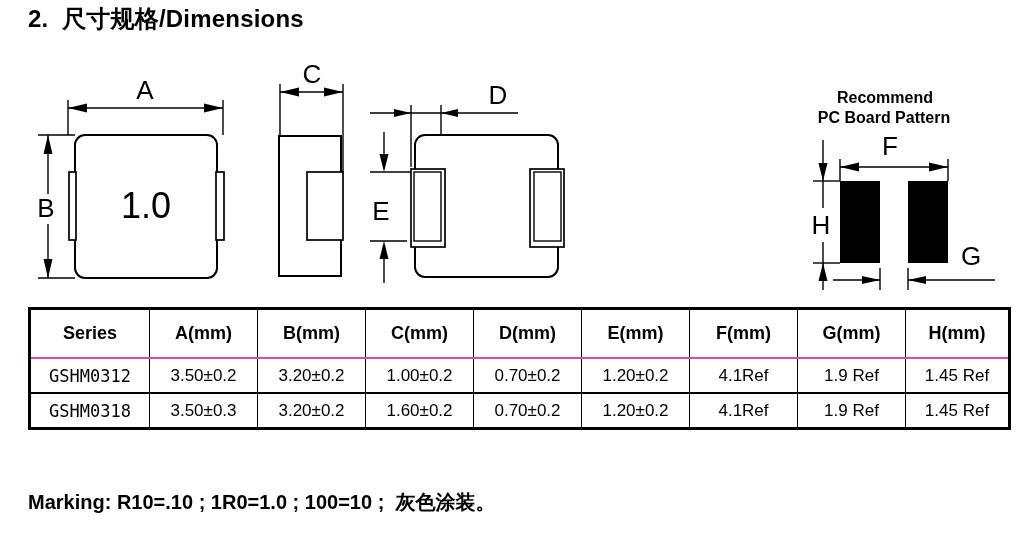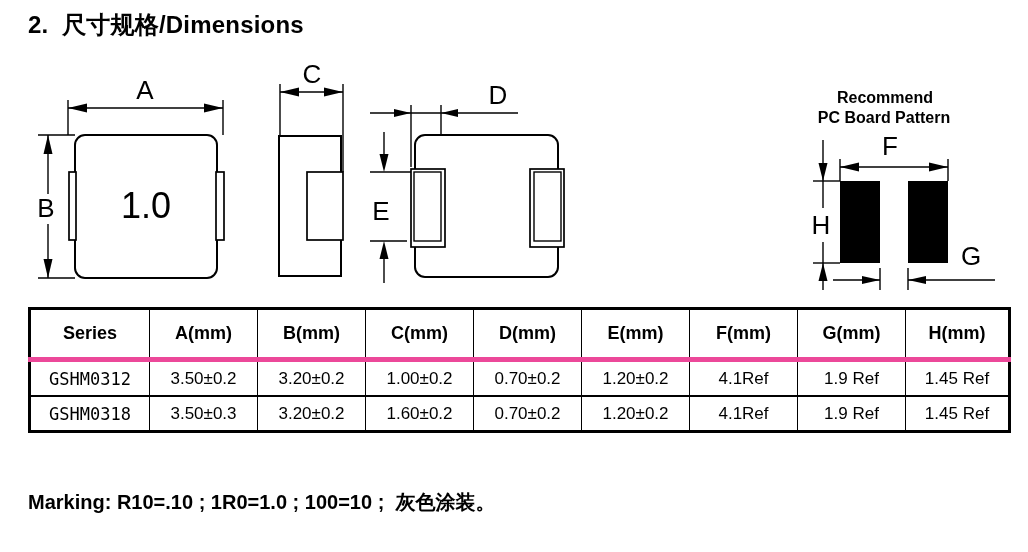--- a/index.html
+++ b/index.html
@@ -1,21 +1,21 @@
 <!DOCTYPE html>
 <html><head>
 <meta charset="utf-8">
 <style>
   html,body { margin:0; padding:0; background:#fff; }
   .sheet {
     position:relative; width:1028px; height:552px; background:#ffffff;
     font-family:"Liberation Sans", sans-serif; color:#000; overflow:hidden;
   }
   .title {
-    position:absolute; left:28px; top:9px;
+    position:absolute; left:28px; top:3px;
     font-size:24px; font-weight:bold; white-space:pre; letter-spacing:0.2px;
   }
   .marking {
     position:absolute; left:28px; top:489px;
     font-size:20px; font-weight:bold; white-space:pre;
   }
   svg.drawing { position:absolute; overflow:visible; }
   #svg-top    { left:30px;  top:78px; }
   #svg-side   { left:268px; top:62px; }
   #svg-bottom { left:368px; top:72px; }
@@ -34,21 +34,21 @@
 
   table.dims-table {
     position:absolute; left:28px; top:307px; width:980px;
     border-collapse:collapse; table-layout:fixed;
     border:3px solid #000;
   }
   .dims-table th, .dims-table td {
     border:1.5px solid #000; text-align:center; vertical-align:middle; padding:0;
     overflow:hidden; white-space:nowrap;
   }
-  .dims-table th { height:47px; font-size:18px; font-weight:bold; border-bottom:5px solid #ec4899; }
+  .dims-table th { height:47px; font-size:18px; font-weight:bold; border-bottom:2px solid #ec4899; }
   .dims-table td { height:33px; font-size:17px; border-top:2px solid #000; }
   .dims-table td.series { font-family:"DejaVu Sans Mono", monospace; font-size:17px; }
 </style>
 </head>
 <body>
 
 <div class="sheet">
 
   <div class="title">2.  尺寸规格/Dimensions</div>
 

